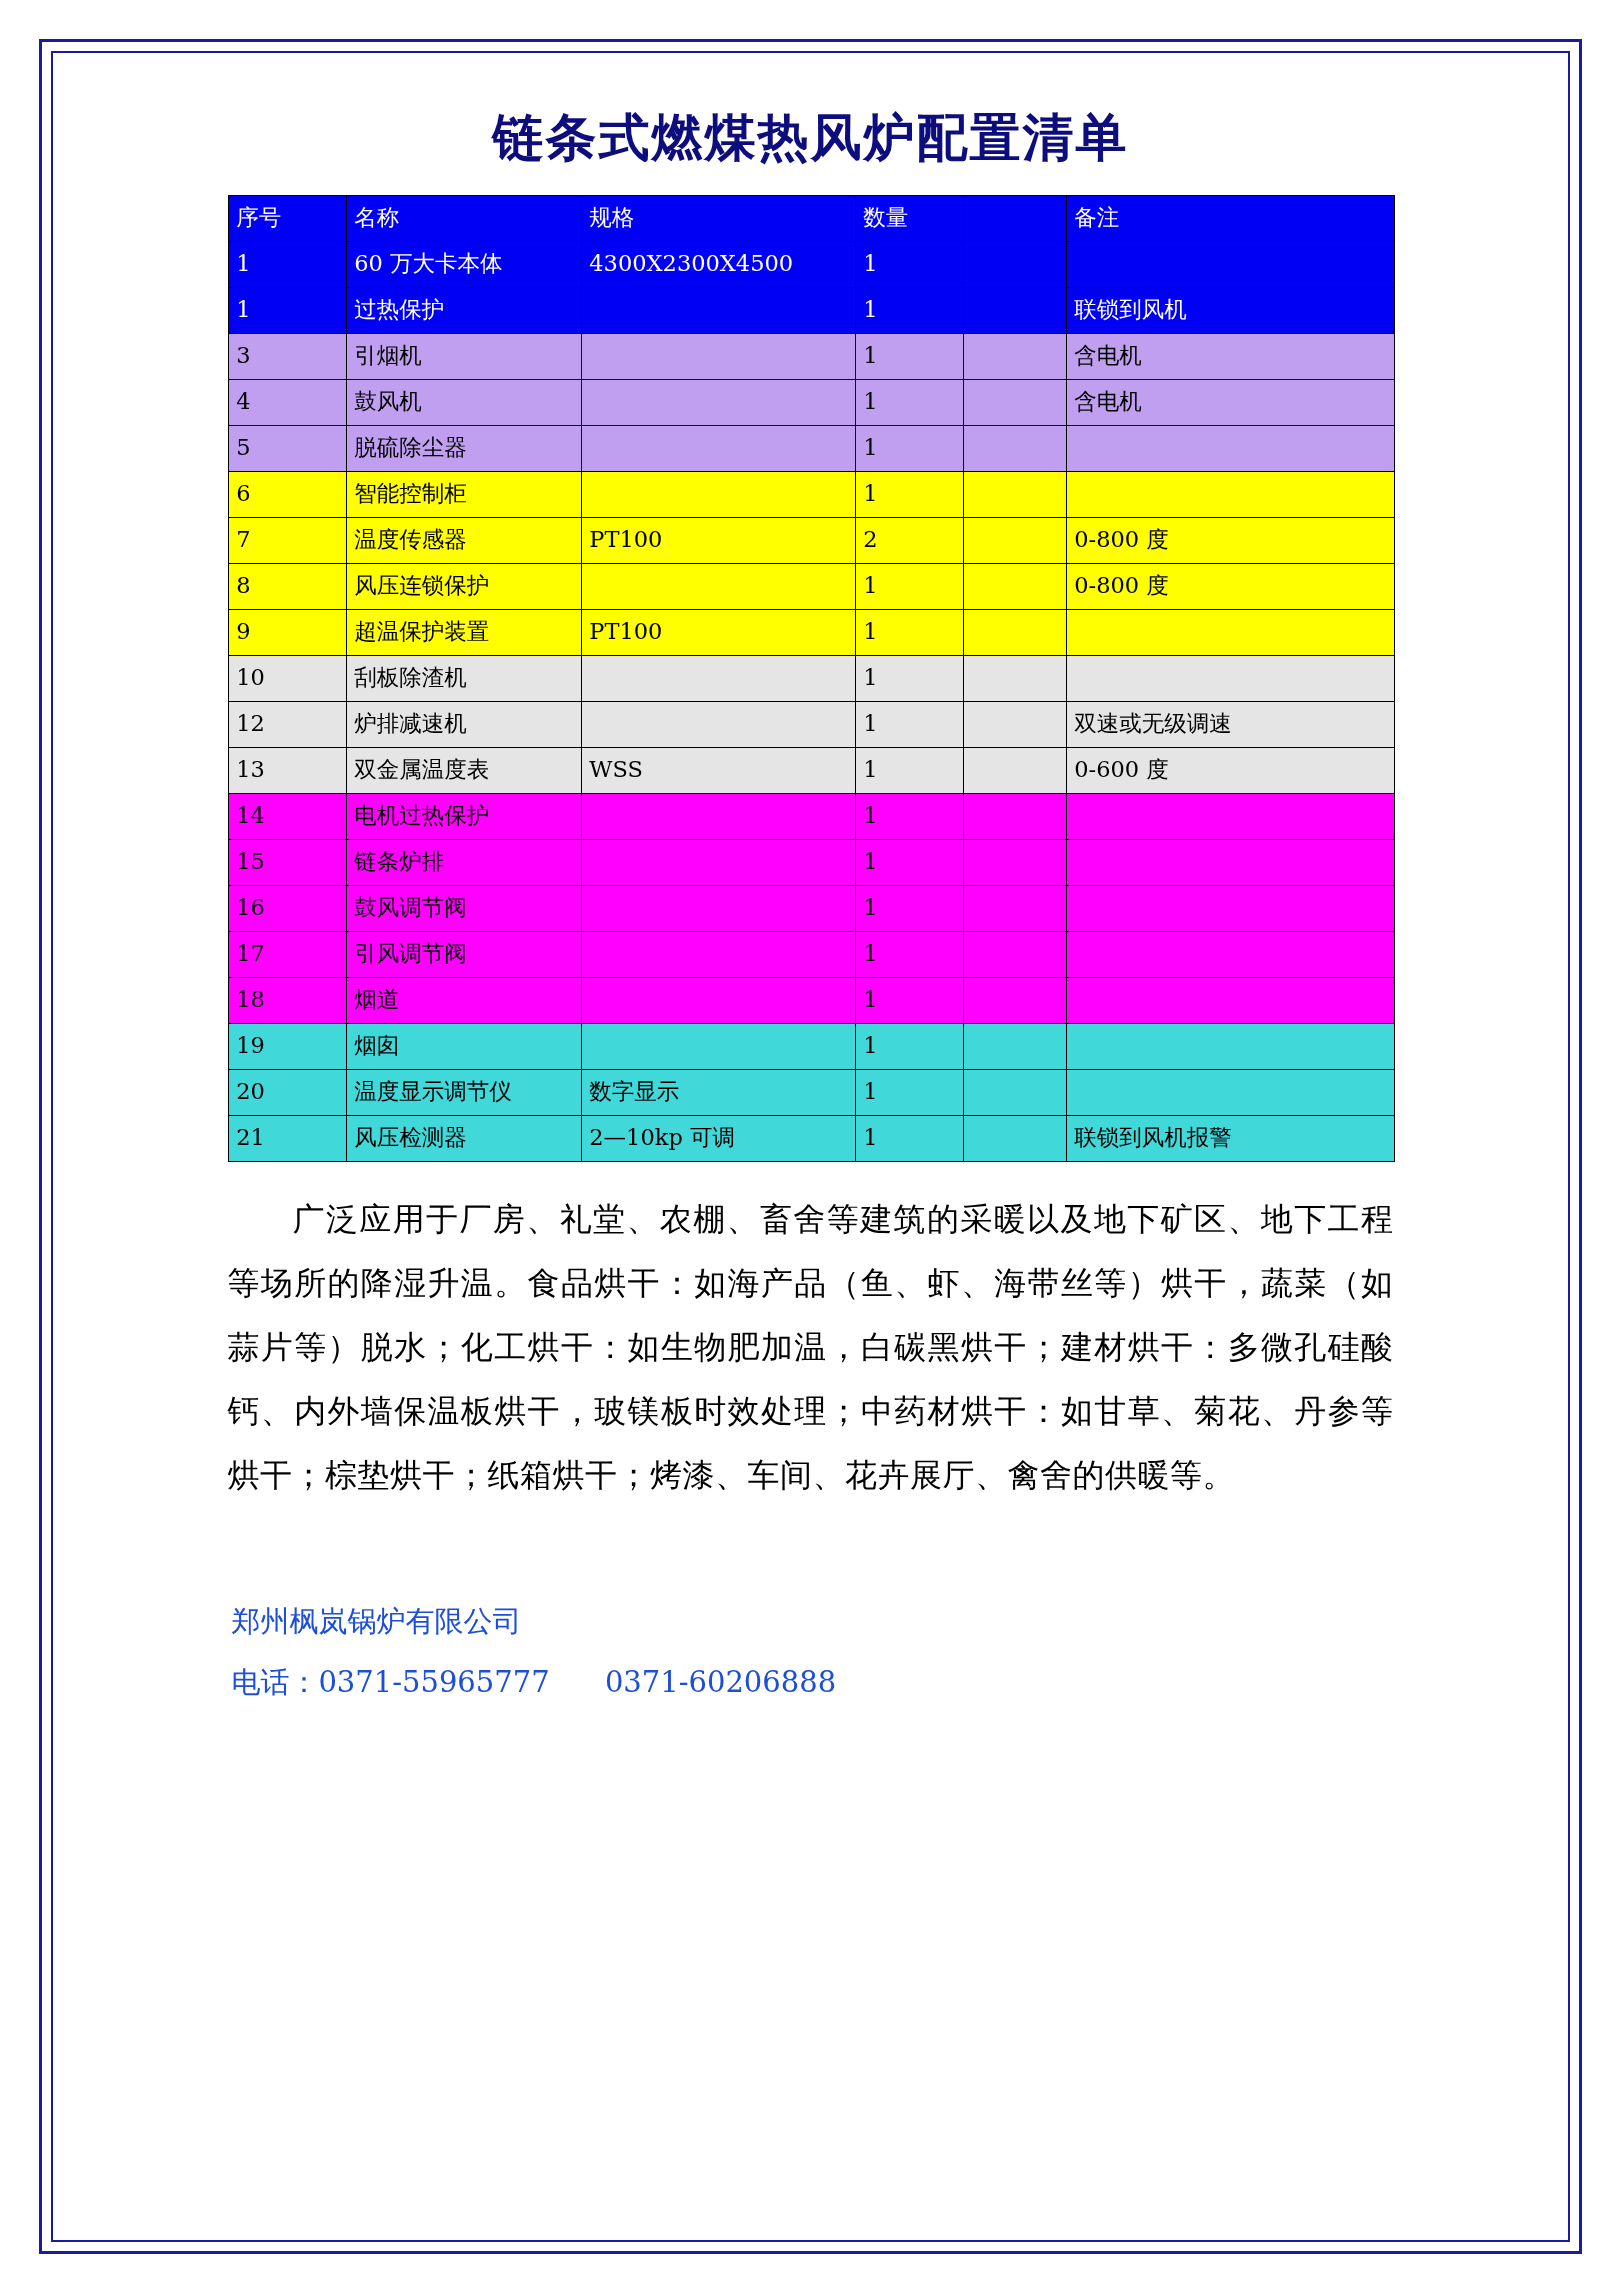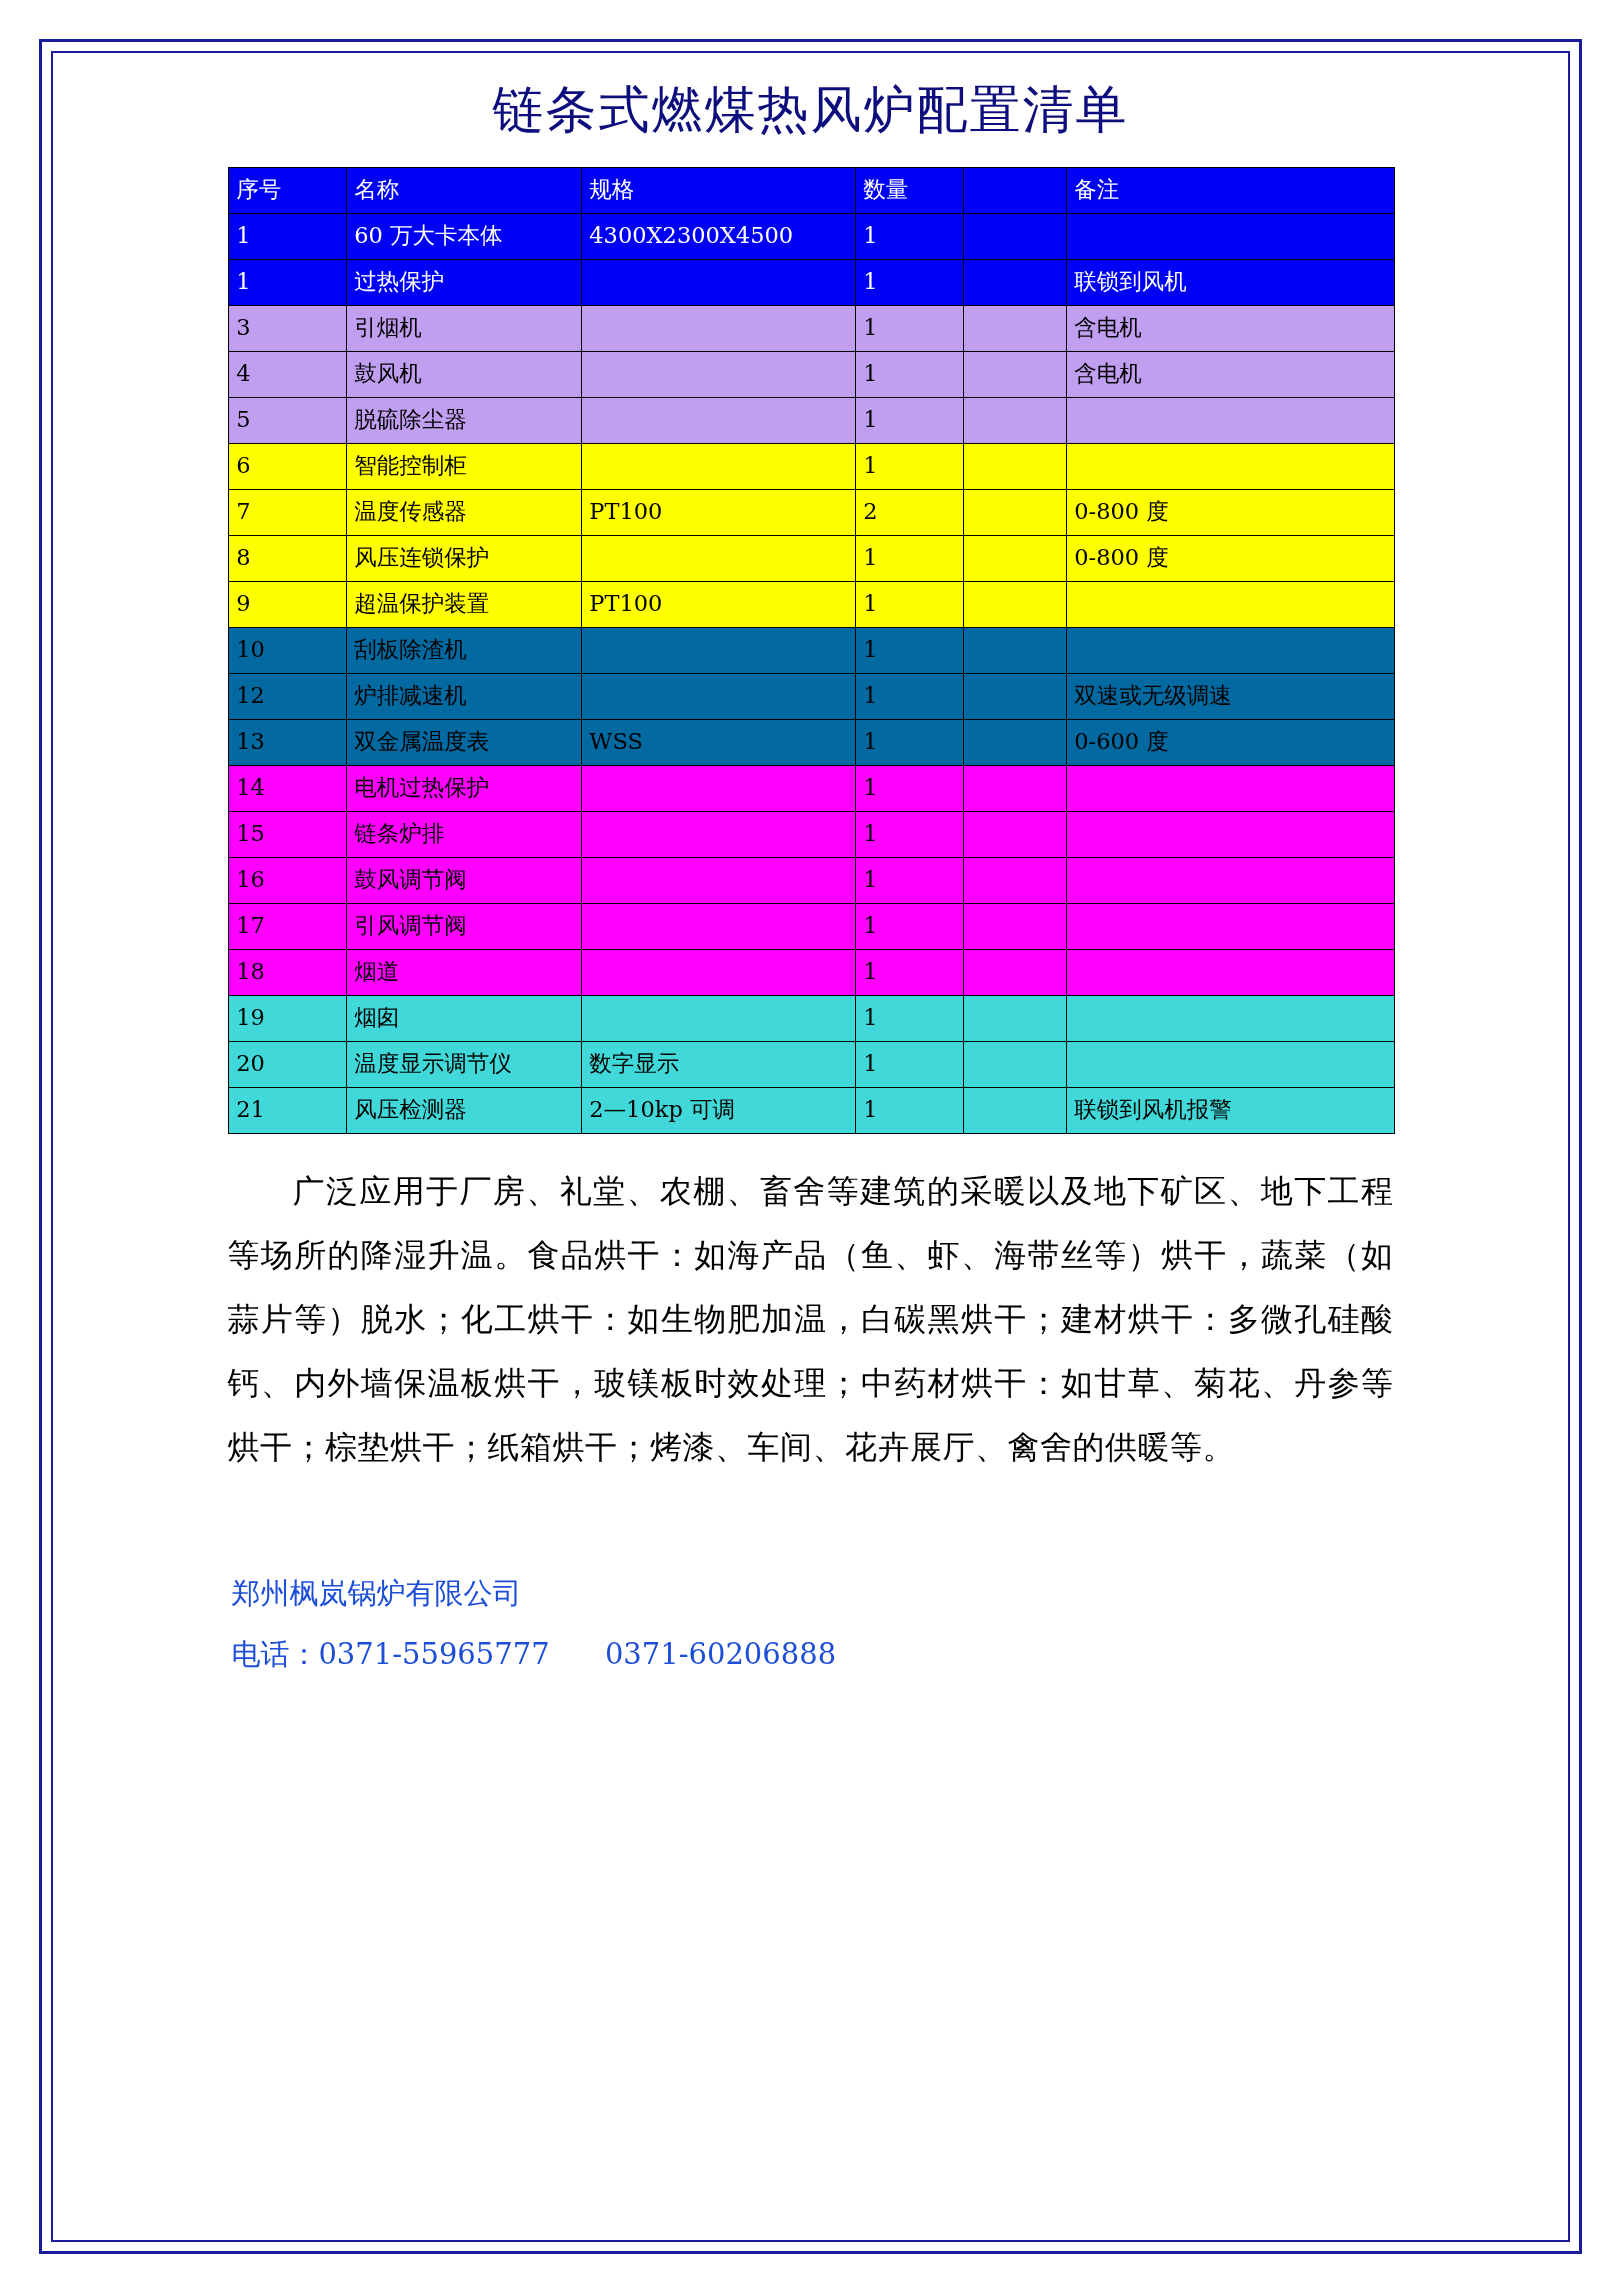--- a/index.html
+++ b/index.html
@@ -46,25 +46,25 @@
     left: 0;
     top: 0;
     width: 1621px;
     padding: 0;
   }
 
   .doc-title {
     text-align: center;
     color: #0d0d7d;
     font-family: "DejaVu Serif", "Liberation Serif", serif;
-    font-weight: normal;
+    font-weight: bold;
     font-size: 51px;
     letter-spacing: 2px;
     margin: 0;
-    padding-top: 76px;
+    padding-top: 104px;
     padding-bottom: 21.6px;
   }
 
   
   .table-wrap {
     margin: 0 auto;
     width: 1166px;
   }
   table.spec {
     border-collapse: collapse;
@@ -88,21 +88,21 @@
   col.c1 { width: 235px; }
   col.c2 { width: 274px; }
   col.c3 { width: 108px; }
   col.c4 { width: 103px; }
   col.c5 { width: 328px; }
 
   
   tr.band-blue   td { background: #0000f5; color: #ffffff; }
   tr.band-purple td { background: #c09ef0; color: #000000; }
   tr.band-yellow td { background: #ffff00; color: #000000; }
-  tr.band-teal   td { background: #0369a1; color: #000000; }
+  tr.band-teal   td { background: #e5e5e5; color: #000000; }
   tr.band-magenta td { background: #ff00ff; color: #000000; }
   tr.band-cyan   td { background: #40d8d8; color: #000000; }
 
   
   .body-text {
     margin: 25.5px auto 0 auto;
     width: 1166px;
     font-family: "DejaVu Sans", "Liberation Sans", sans-serif;
     font-size: 32px;
     line-height: 2.0;

